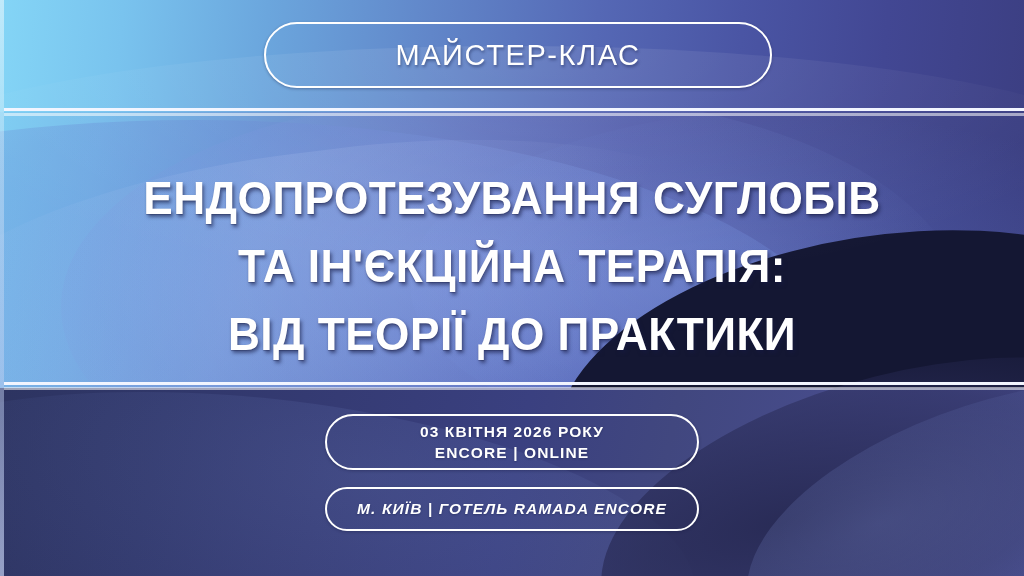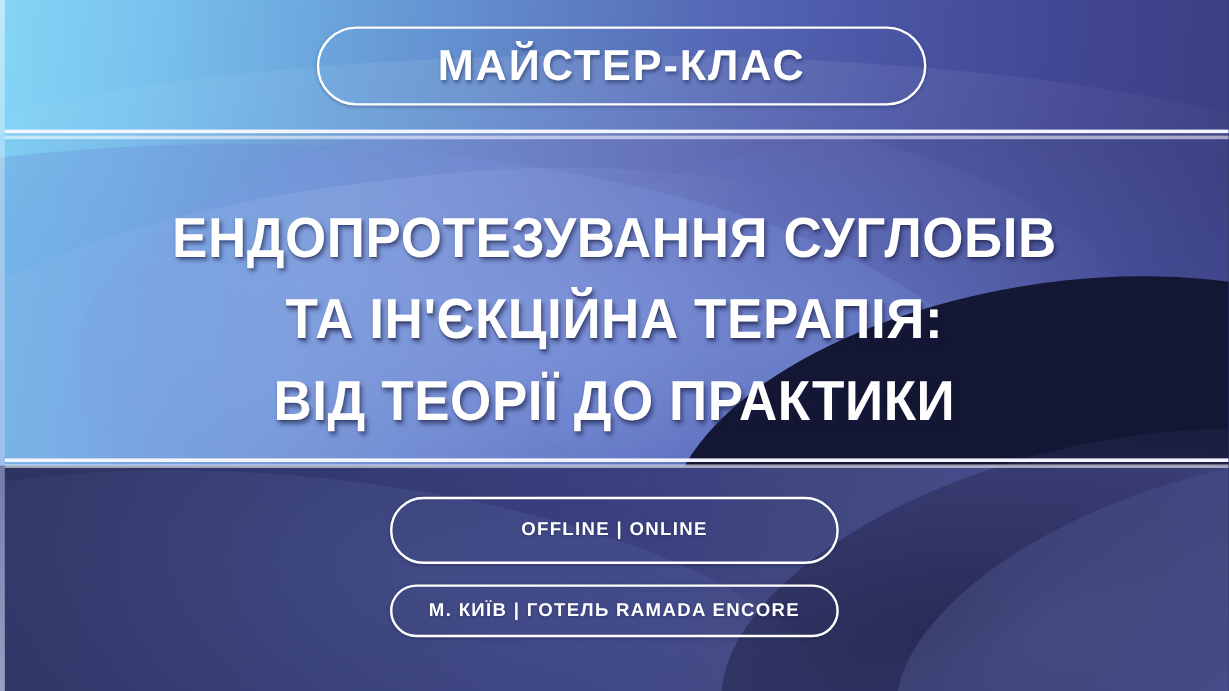--- a/index.html
+++ b/index.html
@@ -196,22 +196,22 @@
     box-shadow: 0 1px 3px rgba(20,24,60,0.35);
   }
 
   .pill-master {
     left: 264px;
     top: 22px;
     width: 508px;
     height: 66px;
   }
   .pill-master .label {
-    font-size: 36px;
-    font-weight: bold;
+    font-size: 29px;
+    font-weight: normal;
     letter-spacing: 1.6px;
     text-shadow: 1px 2px 3px rgba(20,28,70,0.45);
   }
 
   .title-block {
     position: absolute;
     left: 0;
     top: 144px;
     width: 100%;
     text-align: center;
@@ -247,20 +247,21 @@
     left: 325px;
     top: 487px;
     width: 374px;
     height: 44px;
   }
   .pill-venue .label {
     font-size: 15.5px;
     font-weight: bold;
     letter-spacing: 1.1px;
     text-shadow: 0 1px 2px rgba(20,28,70,0.4);
+    font-style: italic;
   }
 </style>
 </head>
 <body>
 
 <div id="poster">
 
   <div class="bg-base"></div>
   <div class="wave wave-a"></div>
   <div class="wave wave-b"></div>
@@ -287,21 +288,22 @@
       <span class="label">МАЙСТЕР-КЛАС</span>
     </div>
 
     <div class="title-block">
       <span class="title-line">ЕНДОПРОТЕЗУВАННЯ СУГЛОБІВ</span>
       <span class="title-line">ТА ІН'ЄКЦІЙНА ТЕРАПІЯ:</span>
       <span class="title-line">ВІД ТЕОРІЇ ДО ПРАКТИКИ</span>
     </div>
 
     <div class="pill pill-date">
-      <span class="label">OFFLINE | ONLINE</span>
+      <span class="label">03 КВІТНЯ 2026 РОКУ</span>
+      <span class="label">ENCORE | ONLINE</span>
     </div>
 
     <div class="pill pill-venue">
       <span class="label">М. КИЇВ | ГОТЕЛЬ RAMADA ENCORE</span>
     </div>
 
   </div>
 </div>
 
 </body></html>

